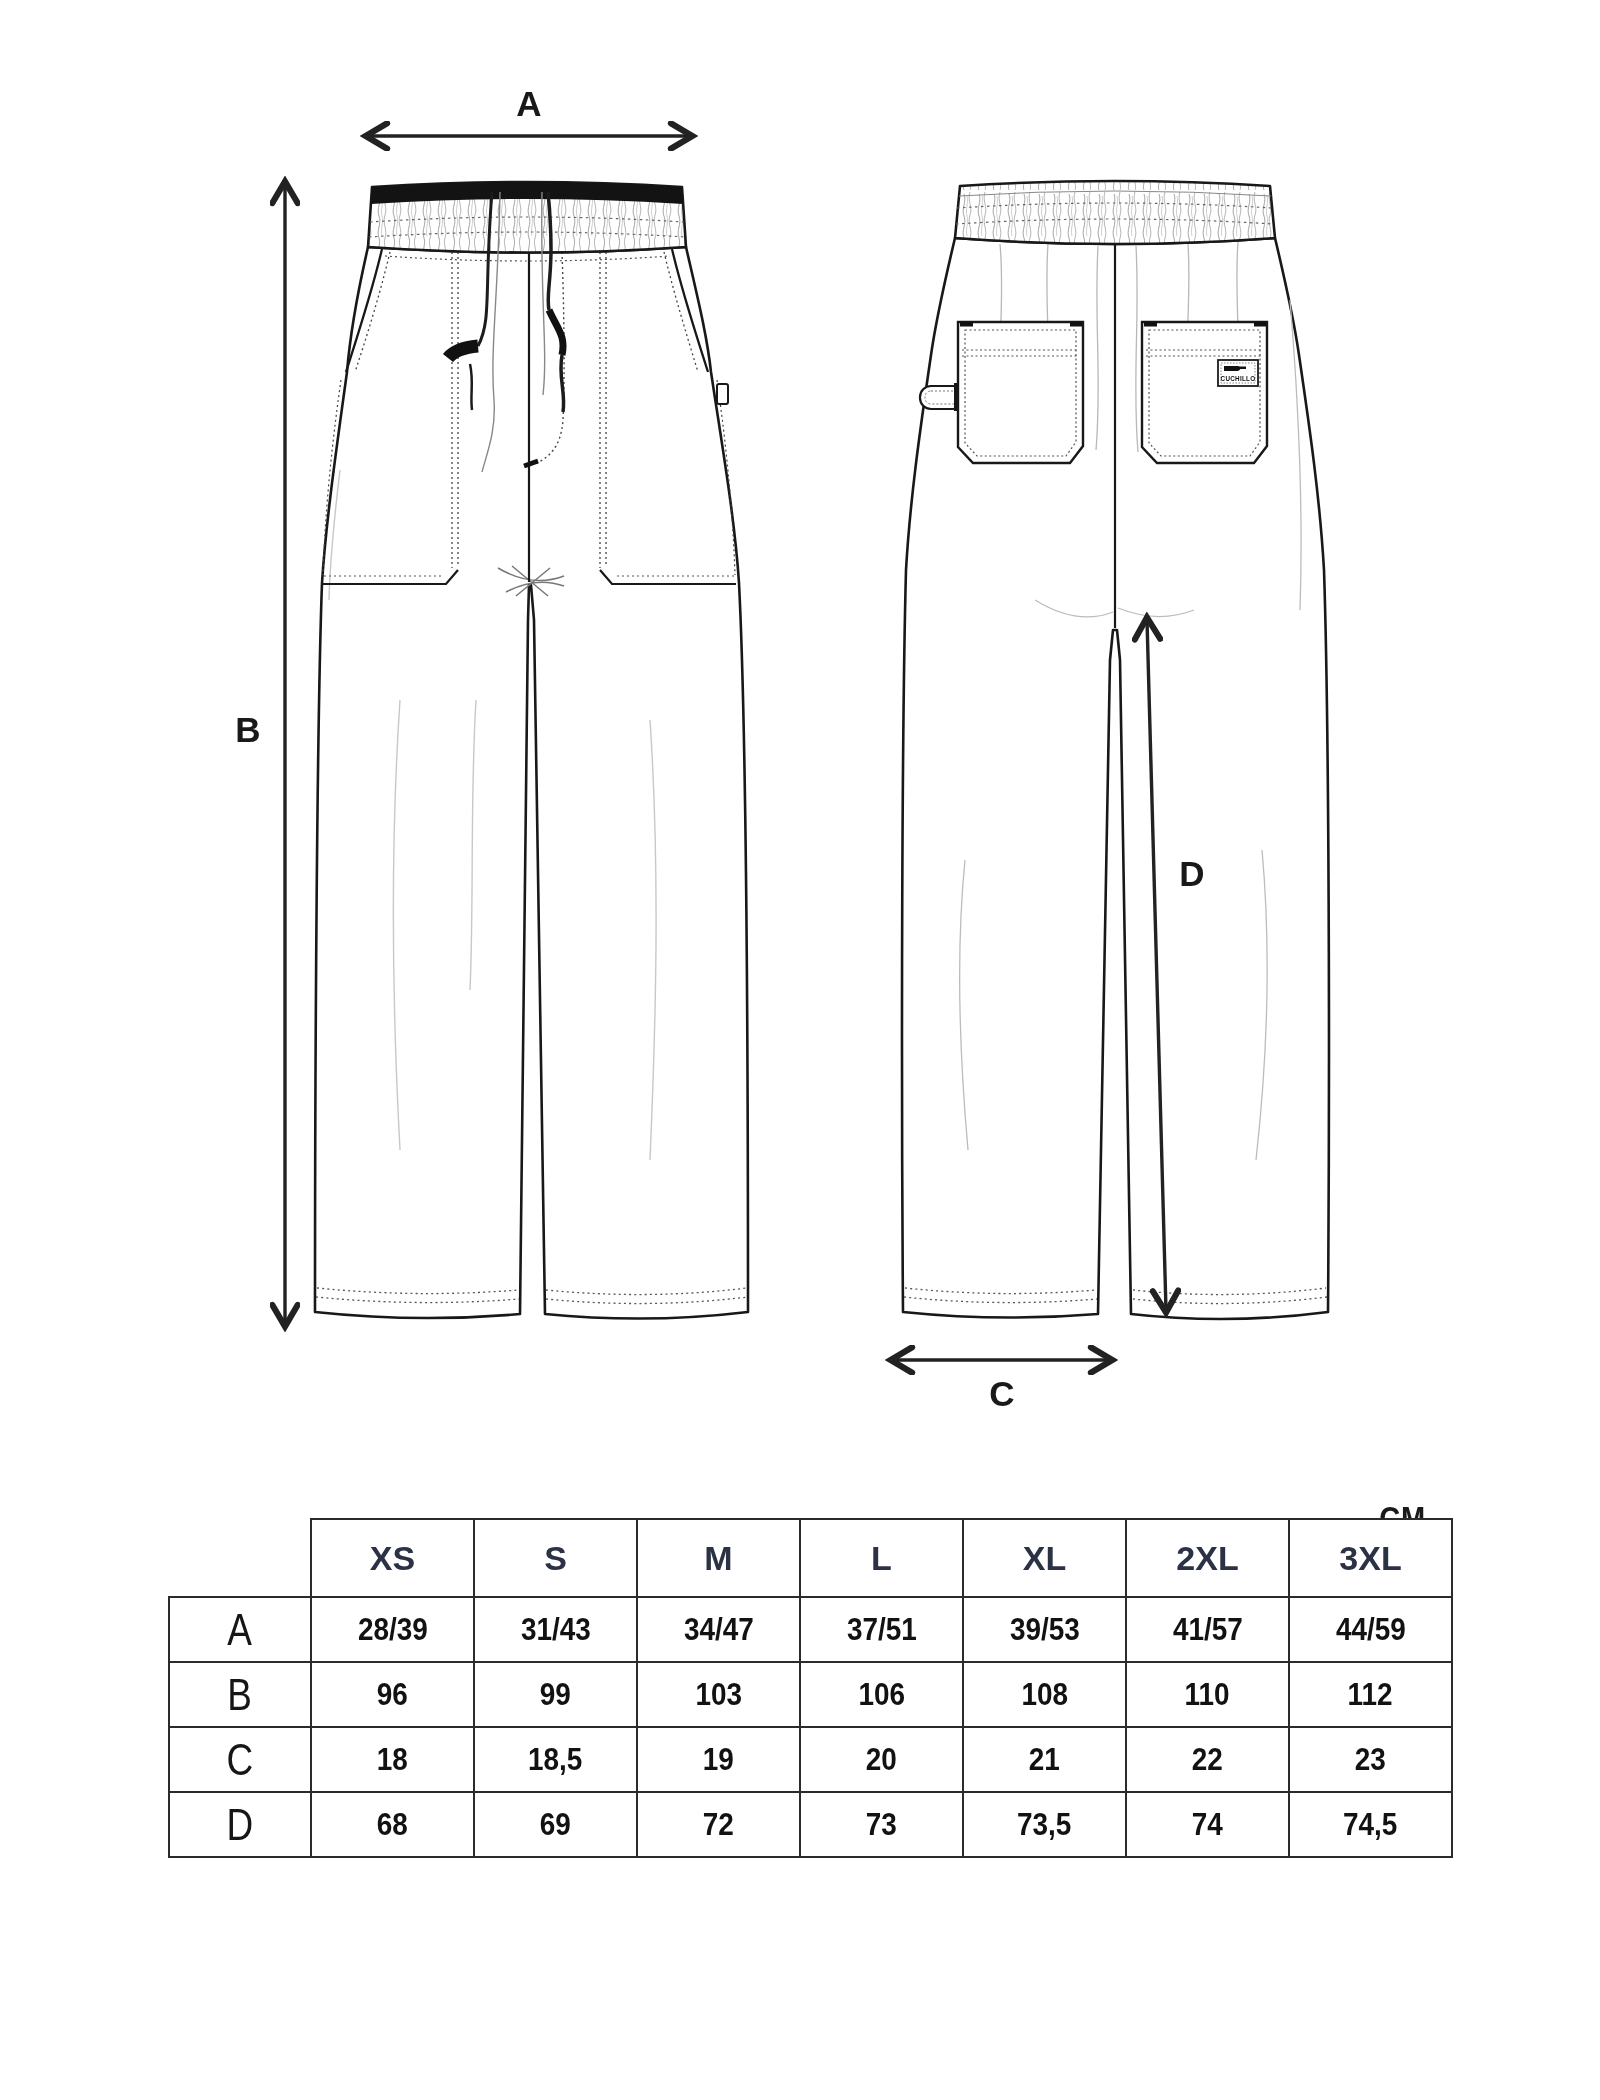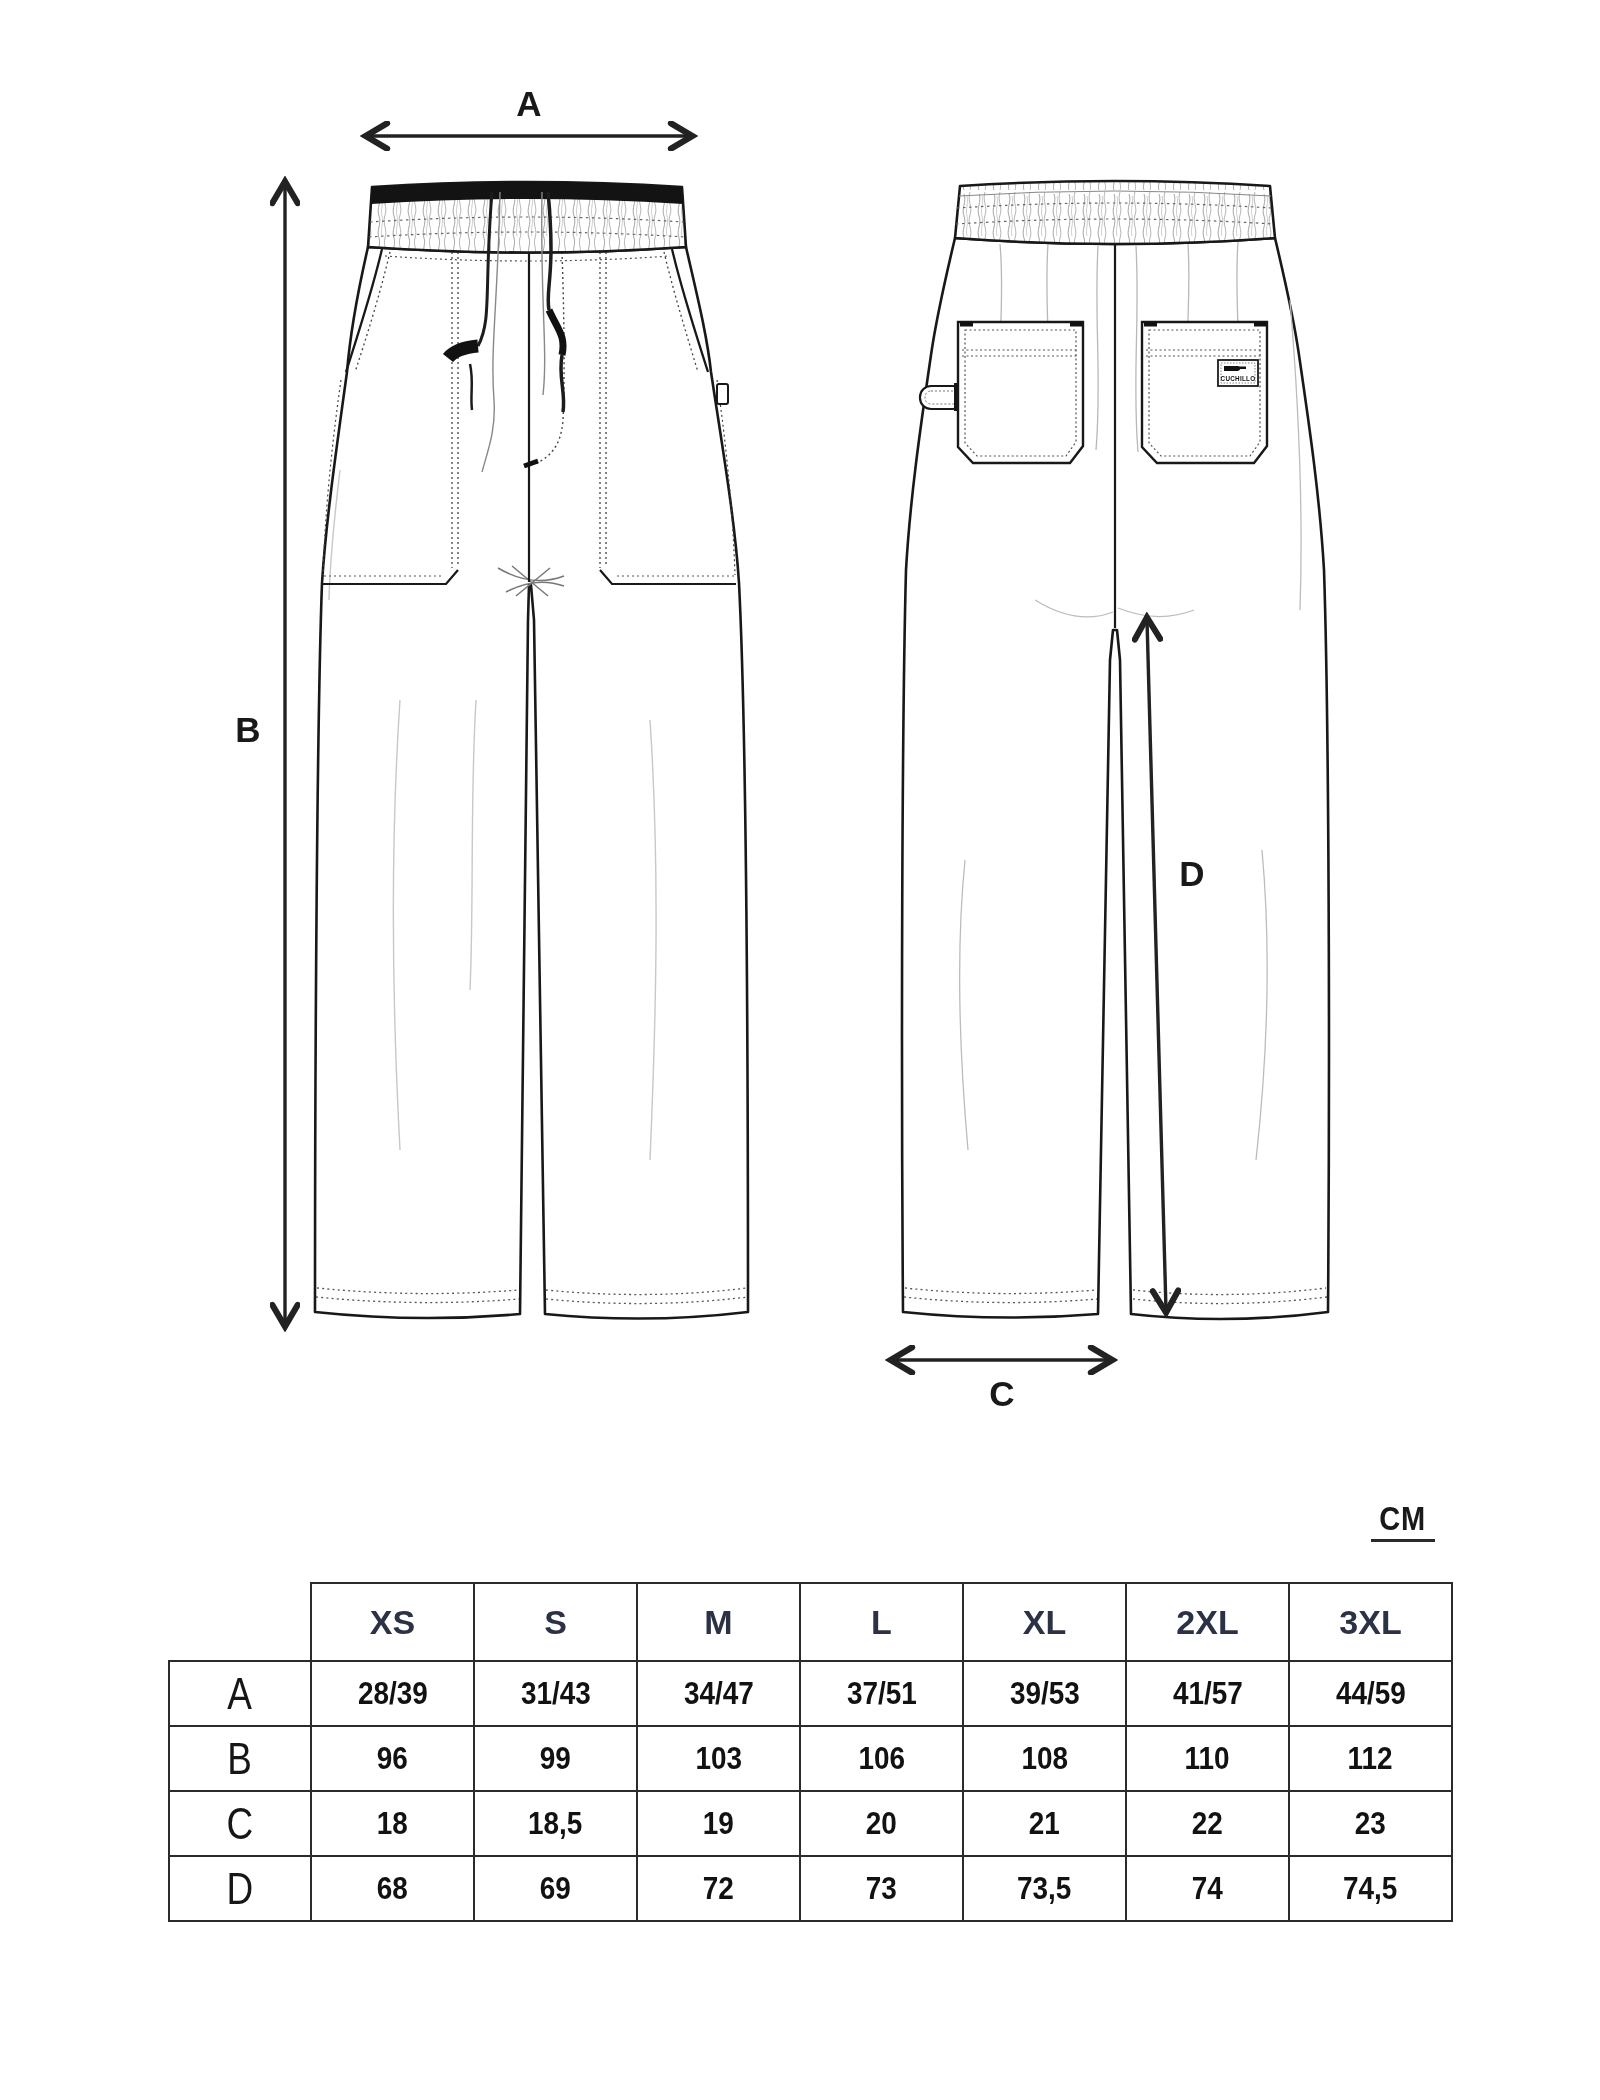--- a/index.html
+++ b/index.html
@@ -3,21 +3,21 @@
 <meta charset="utf-8">
 <style>
   html,body{margin:0;padding:0;background:#ffffff;}
   .canvas{position:relative;width:1600px;height:2100px;background:#ffffff;overflow:hidden;
           font-family:"Liberation Sans",sans-serif;}
   .drawing{position:absolute;left:0;top:0;}
   .unit-label{position:absolute;left:1371px;top:1468px;width:64px;text-align:center;
               font-size:33px;font-weight:700;letter-spacing:1px;color:#1a1a1a;
               border-bottom:3px solid #2a2a2a;padding-bottom:1px;margin-top:32px;}
   .unit-label span{display:inline-block;transform:scaleX(.88);}
-  .size-table{position:absolute;left:168px;top:1582px;border-collapse:collapse;table-layout:fixed;padding-left:8px;}
+  .size-table{position:absolute;left:168px;top:1518px;border-collapse:collapse;table-layout:fixed;padding-left:8px;}
   .size-table th,.size-table td{border:2.5px solid #2b2b2b;text-align:center;vertical-align:middle;
               padding:0;background:#fff;}
   .size-table thead th{height:76px;font-size:34px;font-weight:700;color:#2b3245;}
   .size-table thead th.corner{border:none;background:transparent;}
   .size-table tbody tr{height:65px;}
   .size-table tbody th{font-size:44px;font-weight:400;color:#161616;}
   .size-table tbody td{font-size:31px;font-weight:700;color:#121212;text-align:center;}
   .size-table tbody tr+tr th,.size-table tbody tr+tr td{border-top:2.5px dashed #8c8c8c;}
   .cx{display:inline-block;transform:scaleX(.9);}
   .rl{display:inline-block;transform:scaleX(.84);}

